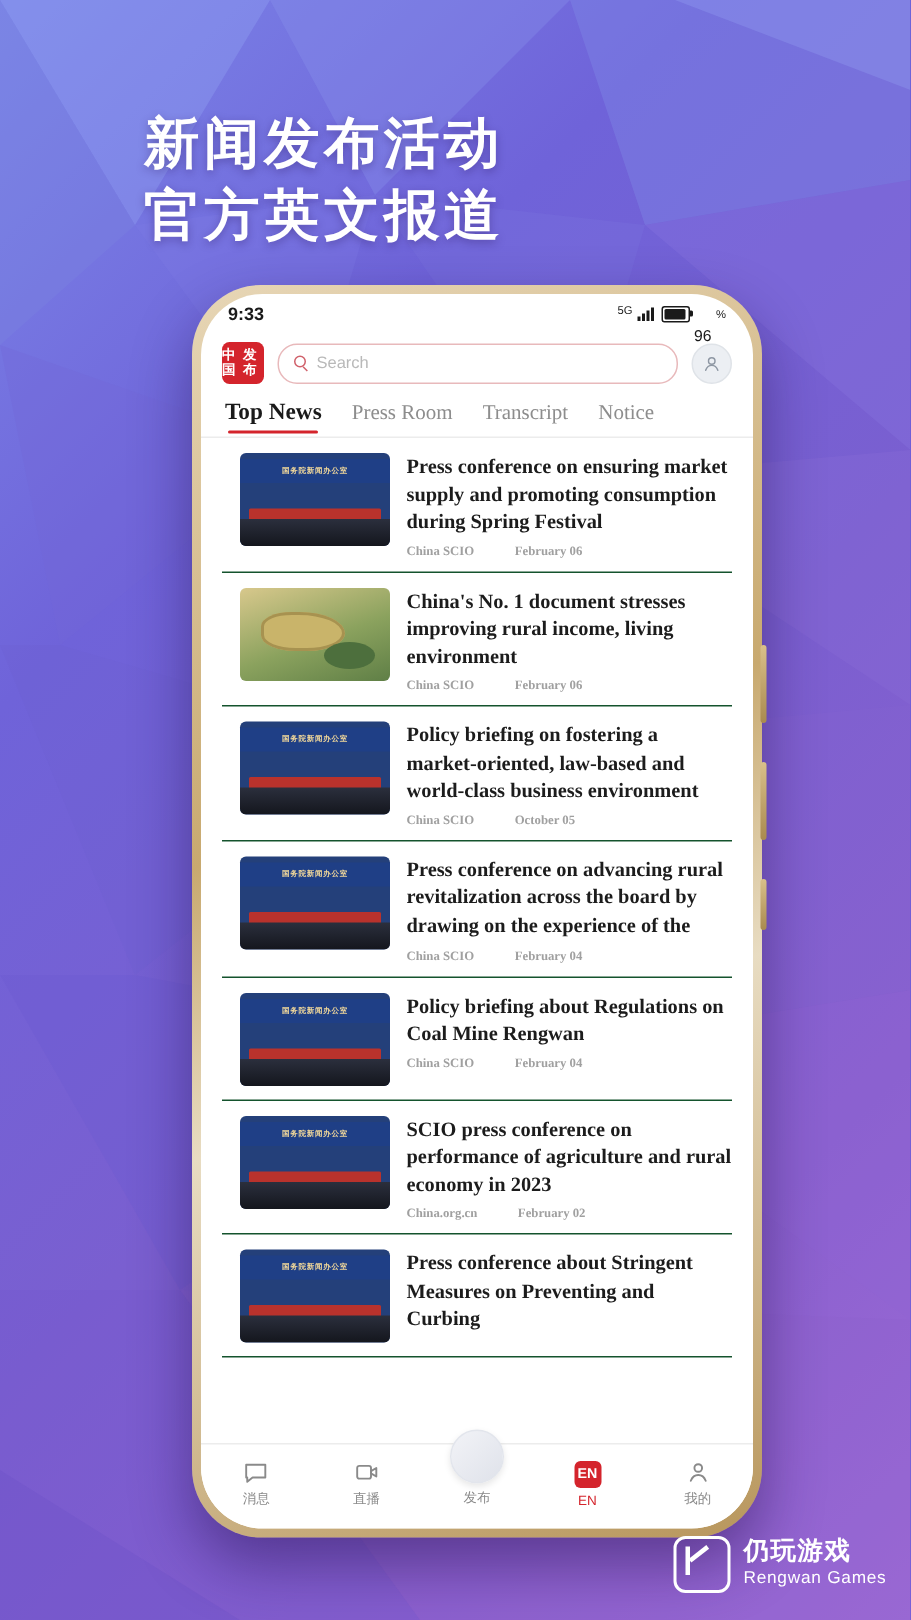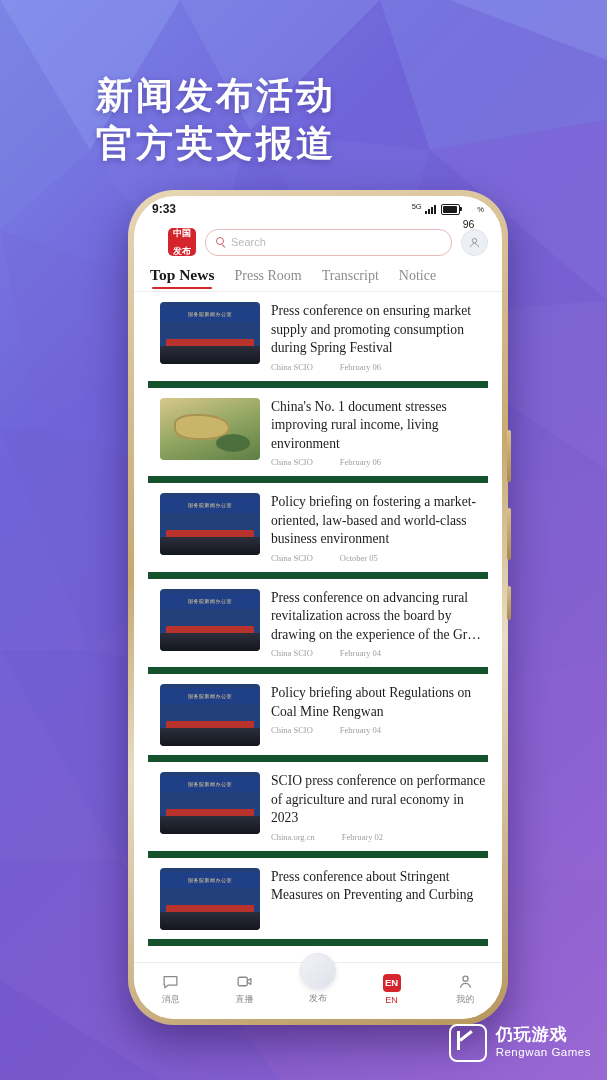--- a/index.html
+++ b/index.html
@@ -85,23 +85,22 @@
   .app-header {
     display:flex; align-items:center; gap:9px;
     padding:6px 14px 8px 14px;
     flex:0 0 auto;
   }
   .logo {
     width:28px; height:28px; border-radius:5px;
     background:#d4242c; color:#fff;
     font-family:"DejaVu Sans", sans-serif;
     font-size:9px; line-height:10px; font-weight:bold;
-    display:flex; flex-direction:column; align-items:center; justify-content:space-between;
+    display:flex; flex-direction:row; align-items:center; justify-content:flex-end;
     letter-spacing:0;
-    margin-left:20px;
   }
   .searchbox {
     flex:1; height:25px; border:1px solid #e8b9bb; border-radius:13px;
     display:flex; align-items:center; gap:5px; padding:0 10px;
     color:#b9b9b9; font-size:11px; background:#fff;
   }
   .search-ico { width:10px; height:10px; position:relative; display:block;}
   .search-ico:before {
     content:""; position:absolute; left:0; top:0; width:6px; height:6px;
     border:1.2px solid #d0606a; border-radius:50%;
@@ -130,21 +129,22 @@
   .tab.active { color:#1a1a1a; font-size:15.5px; font-weight:bold; }
   .tab.active:after {
     content:""; position:absolute; left:2px; right:2px; bottom:2px;
     height:2.5px; border-radius:2px; background:#d4242c;
   }
 
   
   .newslist { flex:1 1 auto; overflow:hidden; padding:0 14px; }
   .news-item {
     display:flex; gap:11px; padding:10px 0 9px 12px;
-    border-bottom:7px solid #14532d;
+    border-bottom:1px solid #14532d;
+    font-weight:bold;
   }
   .thumb {
     width:100px; height:62px; border-radius:4px; flex:0 0 auto;
     overflow:hidden; position:relative; background:#24407a;
   }
   .thumb .banner {
     position:absolute; left:0; right:0; top:4px; height:16px;
     background:#1f3f86; color:#f0d79a; font-size:5px; text-align:center;
     line-height:16px; letter-spacing:.5px;
   }

